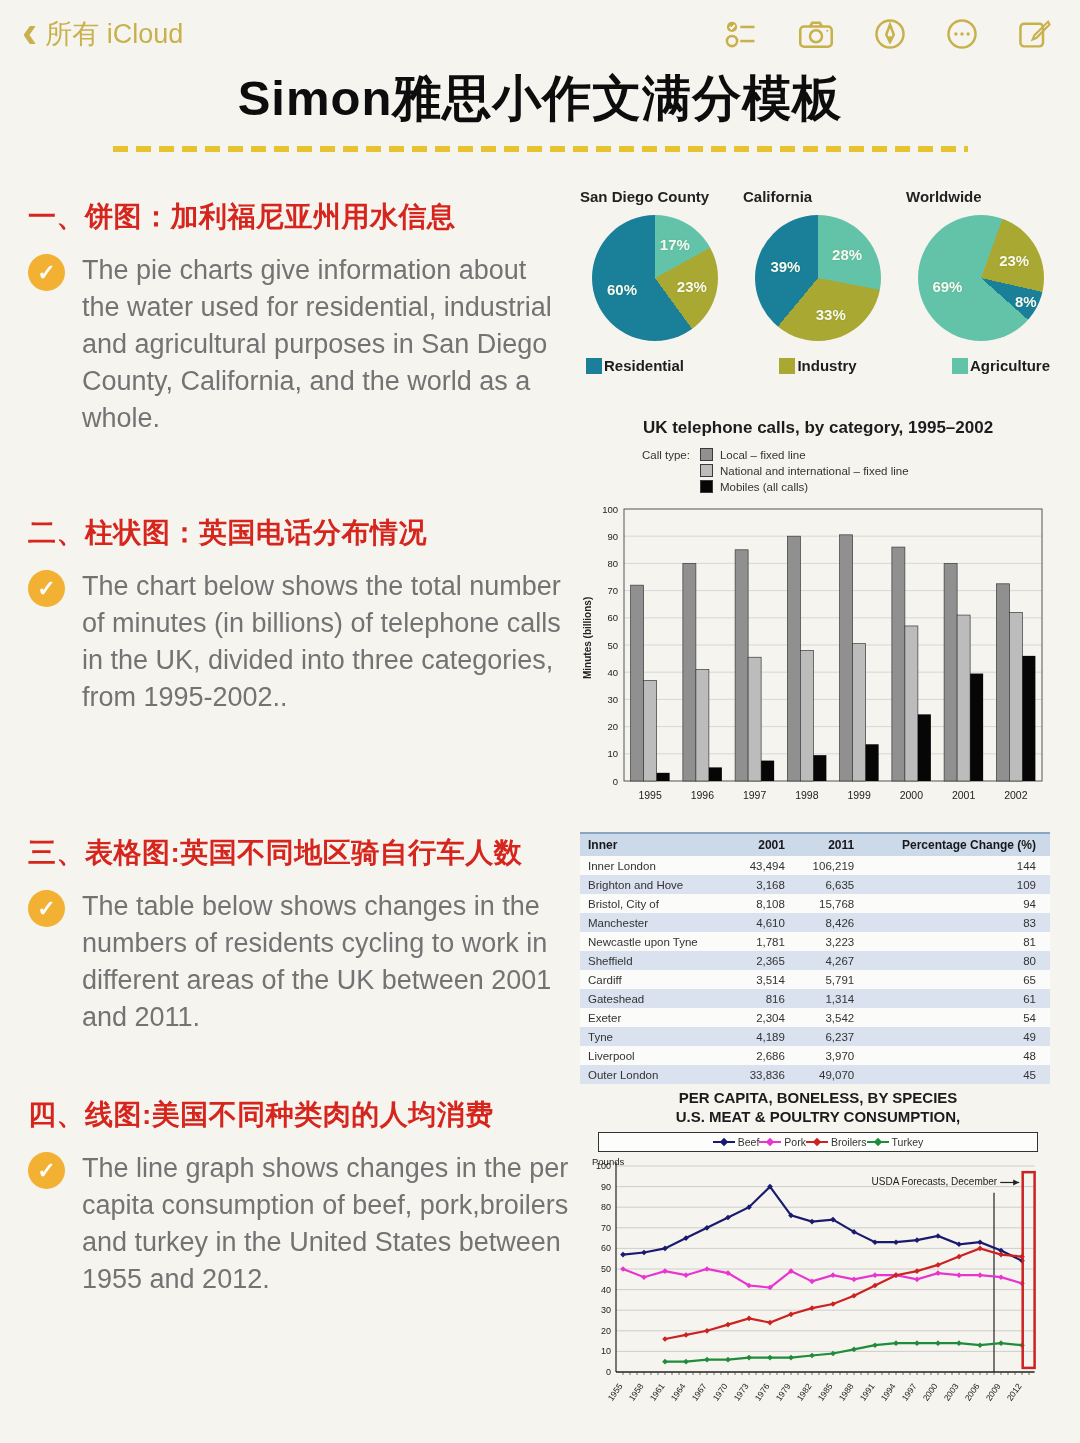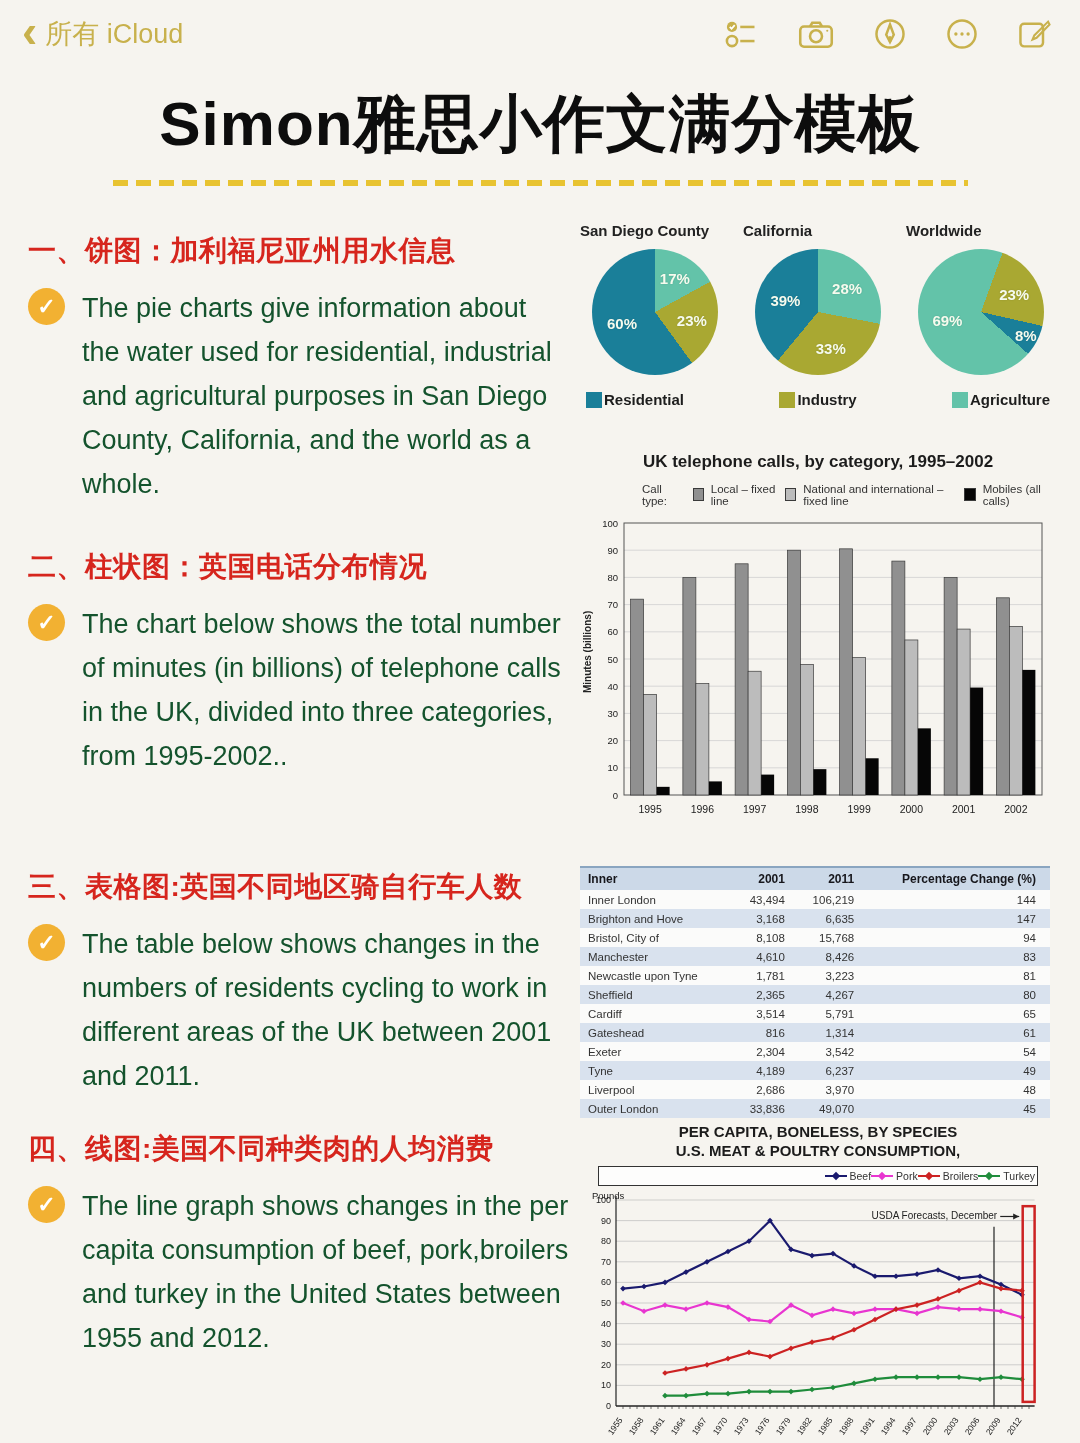--- a/index.html
+++ b/index.html
@@ -10,68 +10,68 @@
     color:#232323;
     overflow:hidden;
   }
   
   .nav { height:58px; display:flex; justify-content:space-between; align-items:center; padding:10px 28px 0 22px; }
   .nav-back { display:flex; align-items:center; gap:8px; color:#c8b14c; font-size:27px; cursor:pointer; }
   .nav-back .chev { font-size:46px; line-height:30px; font-weight:bold; transform:translateY(-3px); }
   .nav-icons { display:flex; align-items:center; gap:40px; }
   .nav-icons svg { display:block; }
   
-  .title { text-align:center; font-size:62px; font-weight:bold; color:#0d0d0d; letter-spacing:1px; margin-top:24px; }
+  .title { text-align:center; font-size:49px; font-weight:bold; color:#0d0d0d; letter-spacing:1px; margin-top:8px; }
   .divider { width:855px; height:6px; margin:14px auto 0;
     background:repeating-linear-gradient(90deg,#e8c331 0 15px,transparent 15px 23px); }
   
   main { padding:0 24px 0 28px; }
   .row { display:flex; gap:10px; align-items:flex-start; }
   .text-col { width:542px; flex:none; }
   .fig-col { width:476px; flex:none; }
   .row1 { height:262px; } .row1 .text-col{padding-top:46px;} .row1 .fig-col{padding-top:20px;}
   .row2 { height:404px; } .row2 .text-col{padding-top:100px;} .row2 .fig-col{padding-top:4px;}
   .row3 { height:250px; } .row3 .text-col{padding-top:16px;} .row3 .fig-col{padding-top:14px;}
   .row4 { height:330px; } .row4 .text-col{padding-top:28px;} .row4 .fig-col{padding-top:20px;}
   .heading { color:#d6251d; font-size:28px; font-weight:bold; margin-bottom:16px; letter-spacing:0.5px; }
   .para { position:relative; padding-left:54px; }
-  .para p { font-size:27px; line-height:44px; color:#14532d; }
+  .para p { font-size:27px; line-height:37px; color:#737373; }
   .check { position:absolute; left:0; top:2px; width:37px; height:37px; border-radius:50%;
     background:#f2b132; color:#fff; font-size:22px; font-weight:bold;
     display:flex; align-items:center; justify-content:center; }
   
   .pies { display:flex; justify-content:space-between; }
   .pie-unit { width:150px; text-align:left;margin-top:16px; }
   .pie-unit h3 { font-size:15px; font-weight:bold; color:#222; margin-bottom:10px; }
   .pie { position:relative; width:126px; height:126px; border-radius:50%; margin:0 auto; }
   .pie-label { position:absolute; transform:translate(-50%,-50%); color:#f6fbee; font-size:15px; font-weight:bold; text-shadow:0 0 2px rgba(0,0,0,.15); }
   .pie-legend { display:flex; justify-content:space-between; margin-top:16px; padding:0 6px; }
   .pie-legend .pl-item { display:flex; align-items:center; gap:2px; font-size:15px; font-weight:bold; color:#1d1d1d; }
   .pl-swatch { width:16px; height:16px; display:inline-block; }
   
   .bar-title { font-size:17px; font-weight:bold; text-align:center; color:#1c1c1c; margin-bottom:10px; }
   .bar-legend { display:flex; gap:10px; padding-left:62px; margin-bottom:6px; }
   .bar-legend-title { font-size:11.5px; color:#333; padding-top:1px; }
-  .bar-legend-items { display:flex; gap:3px; }
+  .bar-legend-items { display:flex; flex-direction:column; gap:3px; }
   .bl-item { display:flex; align-items:center; gap:7px; font-size:11.5px; color:#333; }
   .bl-swatch { width:13px; height:13px; border:1px solid #3a3a3a; display:inline-block; }
   
   .uk-table { width:470px; border-collapse:collapse; font-size:11.5px; color:#333; }
   .uk-table th { background:#ccd9e8; border-top:2px solid #8aa5c0; color:#17171c;
     font-weight:bold; font-size:12px; padding:4px 8px; text-align:right; }
   .uk-table th:first-child { text-align:left; }
   .uk-table td { padding:3.5px 8px; text-align:right; }
   .uk-table td:first-child { text-align:left; }
   .uk-table td:last-child, .uk-table th:last-child { padding-right:14px; }
   .uk-table tr.alt { background:#d9e2ee; }
   .uk-table tr.plain { background:#fbfbfa; }
   
   .line-title { text-align:center; font-size:15px; font-weight:bold; color:#1b1b1b; line-height:19px; margin-bottom:6px; }
   .line-legend { width:440px; margin:0 auto 4px; border:1.5px solid #333; background:#fdfdfc;
-    display:flex; justify-content:flex-end; padding:3px 2px; }
+    display:flex; justify-content:center; padding:3px 2px; }
   .ll-item { display:flex; align-items:center; gap:3px; font-size:10.5px; color:#333; }
   .ll-line { width:22px; height:0; border-top:2.5px solid; position:relative; }
   .ll-line::after { content:""; position:absolute; left:8px; top:-4px; width:6px; height:6px;
     background:inherit; background-color:var(--c); transform:rotate(45deg); }
 </style>
 </head>
 <body>
 
 <div class="page">
 
@@ -287,21 +287,21 @@
               <tr class="plain">
                 <td>Inner London</td>
                 <td>43,494</td>
                 <td>106,219</td>
                 <td>144</td>
               </tr>
               <tr class="alt">
                 <td>Brighton and Hove</td>
                 <td>3,168</td>
                 <td>6,635</td>
-                <td>147</td>
+                <td>109</td>
               </tr>
               <tr class="plain">
                 <td>Bristol, City of</td>
                 <td>8,108</td>
                 <td>15,768</td>
                 <td>94</td>
               </tr>
               <tr class="alt">
                 <td>Manchester</td>
                 <td>4,610</td>

